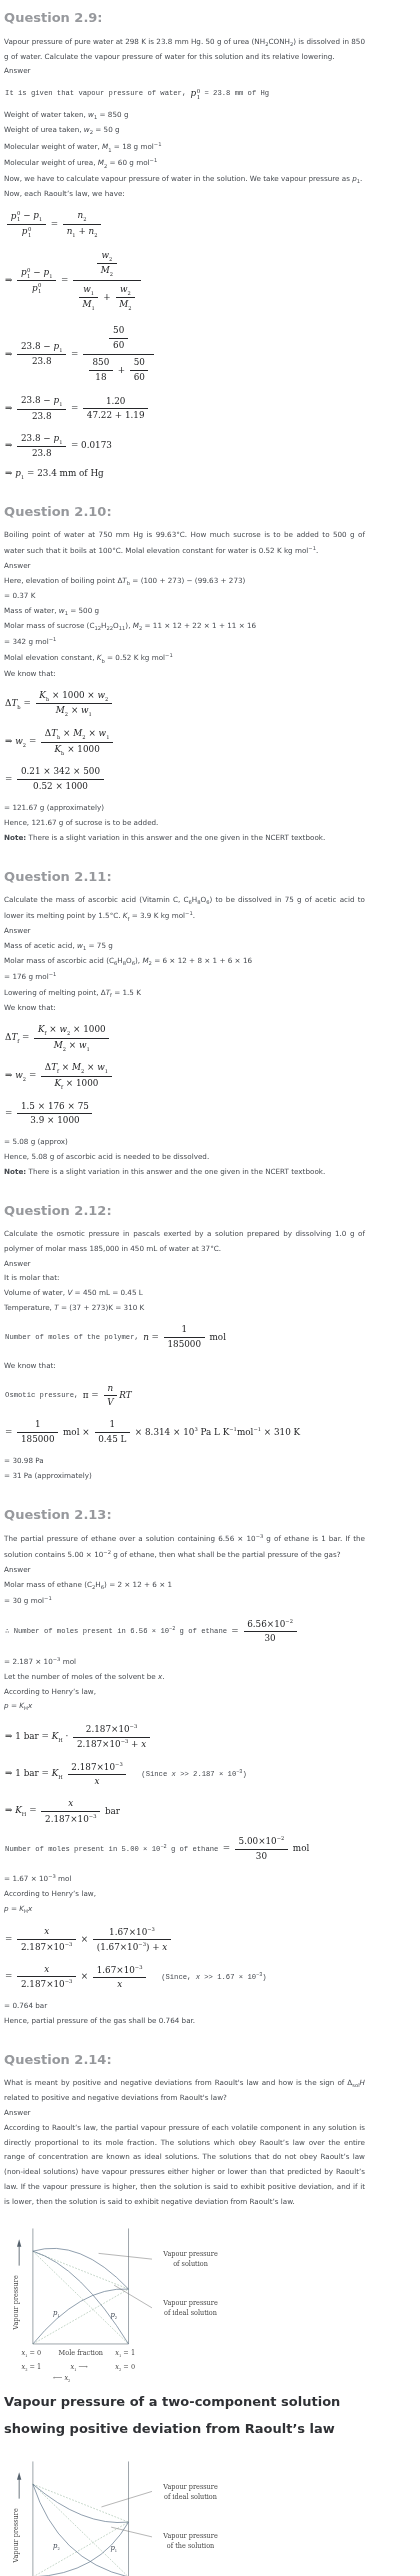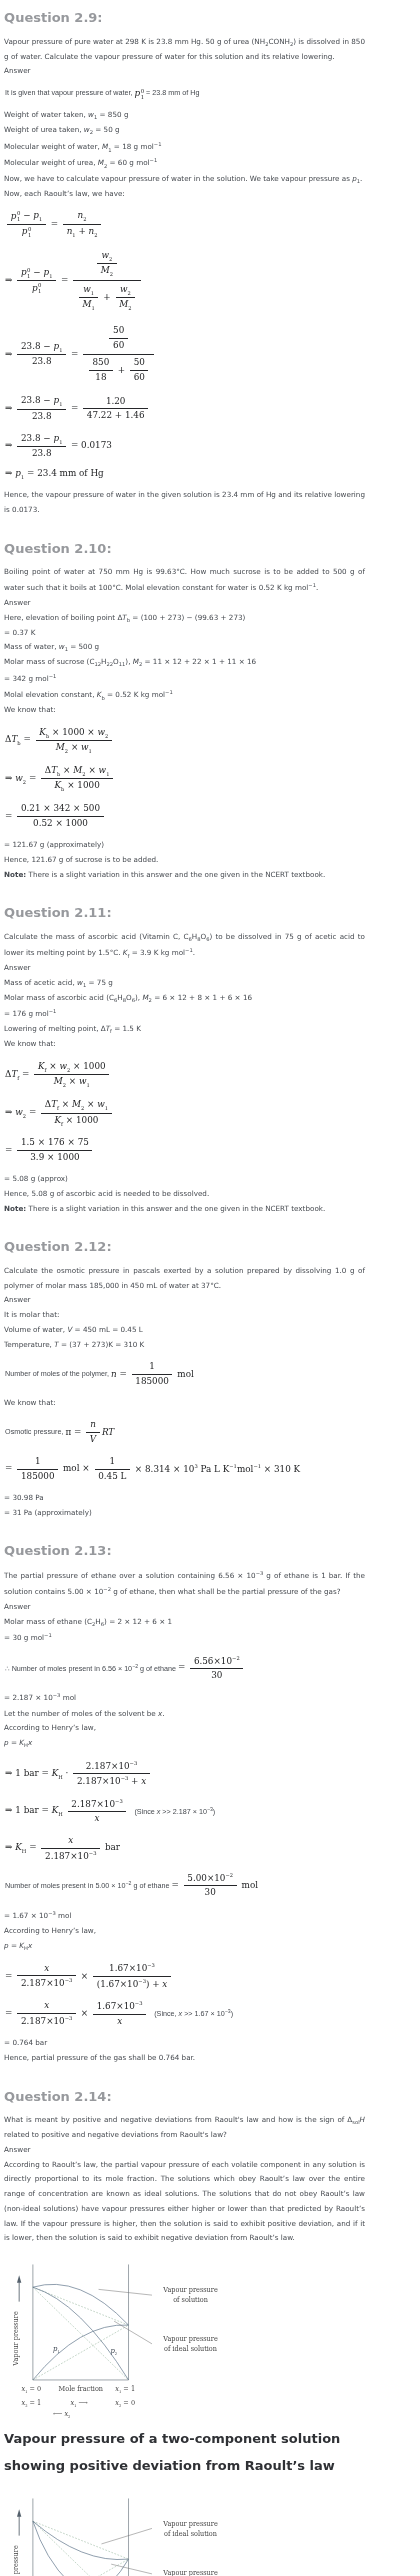--- a/index.html
+++ b/index.html
@@ -12,21 +12,21 @@
   main{display:block;}
   .qh{font-weight:bold;color:var(--heading);font-size:13px;margin:23px 0 9.3px;}
   main > .qh:first-child{margin-top:2.1px;}
   .para{font-size:7.2px;line-height:2.05;text-align:justify;margin:0;}
   .cap{font-size:13px;font-weight:bold;color:var(--caption);line-height:2.1;margin:4.1px 0 11.3px;text-align:left;}
   .mt1{margin-top:12.4px;} .mt2{margin-top:28px;}
   
   .math{color:var(--math);font-family:"DejaVu Serif","Liberation Serif",serif;font-size:8.8px;
         line-height:1.3;margin:7.2px 0;padding-left:1px;}
   .math .m-x{font-family:"DejaVu Serif","Liberation Serif",serif;vertical-align:middle;}
-  .math .m-s{font-family:Liberation Sans, sans-serif;font-size:7.2px;color:var(--body-text);
+  .math .m-s{font-family:Liberation Mono, monospace;font-size:7.2px;color:var(--body-text);
              vertical-align:middle;line-height:2.05;text-align:right;}
   .frac{display:inline-block;vertical-align:middle;text-align:center;margin:1px 2.1px;}
   .fn{display:block;padding:0.5px 3.6px 1px;}
   .fd{display:block;border-top:0.8px solid #26272a;padding:1px 3.6px 0.5px;}
   .sc{display:inline-flex;align-items:center;vertical-align:middle;}
   .scs{display:inline-flex;flex-direction:column;justify-content:center;font-size:5.4px;
        line-height:1.15;margin-left:0.5px;transform:translateY(-0.5px);}
   sub{font-size:5.2px;} sup{font-size:5.2px;}
   
   .figwrap{width:242px;height:161px;margin:13.4px 0 2.1px;overflow:visible;}
@@ -82,24 +82,23 @@
               <span class="scd">1</span>
             </span>
           </span><span class="m-x">&nbsp;− <i>p</i><sub>1</sub></span></span><span class="fd"><span class="sc">
             <span class="scb"><i>p</i></span>
             <span class="scs">
               <span class="scu">0</span>
               <span class="scd">1</span>
             </span>
           </span></span></span><span class="m-x"> = </span><span class="frac"><span class="fn"><span class="frac"><span class="fn"><span class="m-x"><i>w</i><sub>2</sub></span></span><span class="fd"><span class="m-x"><i>M</i><sub>2</sub></span></span></span></span><span class="fd"><span class="frac"><span class="fn"><span class="m-x"><i>w</i><sub>1</sub></span></span><span class="fd"><span class="m-x"><i>M</i><sub>1</sub></span></span></span><span class="m-x"> + </span><span class="frac"><span class="fn"><span class="m-x"><i>w</i><sub>2</sub></span></span><span class="fd"><span class="m-x"><i>M</i><sub>2</sub></span></span></span></span></span></div>
     <div class="math mt1"><span class="m-x">⇒ </span><span class="frac"><span class="fn"><span class="m-x">23.8 − <i>p</i><sub>1</sub></span></span><span class="fd"><span class="m-x">23.8</span></span></span><span class="m-x"> = </span><span class="frac"><span class="fn"><span class="frac"><span class="fn"><span class="m-x">50</span></span><span class="fd"><span class="m-x">60</span></span></span></span><span class="fd"><span class="frac"><span class="fn"><span class="m-x">850</span></span><span class="fd"><span class="m-x">18</span></span></span><span class="m-x"> + </span><span class="frac"><span class="fn"><span class="m-x">50</span></span><span class="fd"><span class="m-x">60</span></span></span></span></span></div>
-    <div class="math mt1"><span class="m-x">⇒ </span><span class="frac"><span class="fn"><span class="m-x">23.8 − <i>p</i><sub>1</sub></span></span><span class="fd"><span class="m-x">23.8</span></span></span><span class="m-x"> = </span><span class="frac"><span class="fn"><span class="m-x">1.20</span></span><span class="fd"><span class="m-x">47.22 + 1.46</span></span></span></div>
+    <div class="math mt1"><span class="m-x">⇒ </span><span class="frac"><span class="fn"><span class="m-x">23.8 − <i>p</i><sub>1</sub></span></span><span class="fd"><span class="m-x">23.8</span></span></span><span class="m-x"> = </span><span class="frac"><span class="fn"><span class="m-x">1.20</span></span><span class="fd"><span class="m-x">47.22 + 1.19</span></span></span></div>
     <div class="math mt1"><span class="m-x">⇒ </span><span class="frac"><span class="fn"><span class="m-x">23.8 − <i>p</i><sub>1</sub></span></span><span class="fd"><span class="m-x">23.8</span></span></span><span class="m-x"> = 0.0173</span></div>
     <div class="math"><span class="m-x">⇒ <i>p</i><sub>1</sub> = 23.4 mm of Hg</span></div>
-    <div class="para">Hence, the vapour pressure of water in the given solution is 23.4 mm of Hg and its relative lowering is 0.0173.</div>
     <div class="qh">Question 2.10:</div>
     <div class="para">Boiling point of water at 750 mm Hg is 99.63°C. How much sucrose is to be added to 500 g of water such that it boils at 100°C. Molal elevation constant for water is 0.52 K kg mol<sup>−1</sup>.</div>
     <div class="para">Answer</div>
     <div class="para">Here, elevation of boiling point Δ<i>T</i><sub>b</sub> = (100 + 273) − (99.63 + 273)</div>
     <div class="para">= 0.37 K</div>
     <div class="para">Mass of water, <i>w</i><sub>1</sub> = 500 g</div>
     <div class="para">Molar mass of sucrose (C<sub>12</sub>H<sub>22</sub>O<sub>11</sub>), <i>M</i><sub>2</sub> = 11 × 12 + 22 × 1 + 11 × 16</div>
     <div class="para">= 342 g mol<sup>−1</sup></div>
     <div class="para">Molal elevation constant, <i>K</i><sub>b</sub> = 0.52 K kg mol<sup>−1</sup></div>
     <div class="para">We know that:</div>

